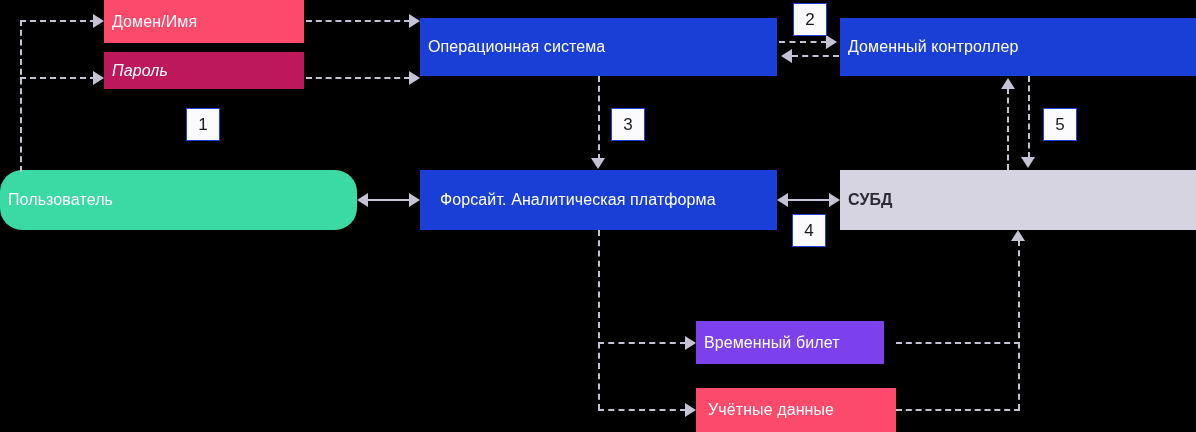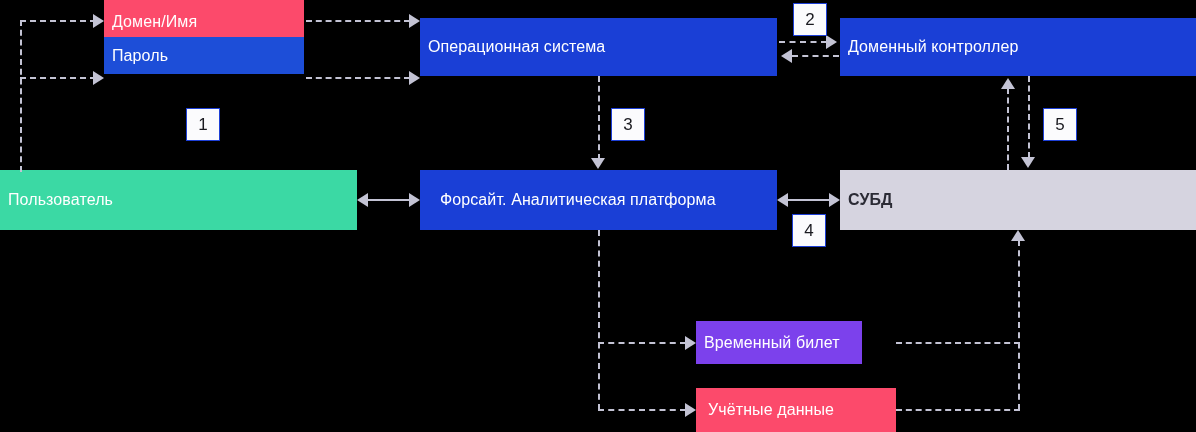--- a/index.html
+++ b/index.html
@@ -138,45 +138,45 @@
 
   <div class="edge h-dash" style="left:896px; top:342px; width:124px;"></div>
   <div class="edge h-dash" style="left:896px; top:409px; width:124px;"></div>
   <div class="edge v-dash" style="left:1018px; top:240px; height:170px;"></div>
   <div class="arrow up" style="left:1011px; top:230px;"></div>
 
   <div class="node" style="left:104px; top:0px; width:200px; height:43px; background:#fc4a6b;">
     <span>Домен/Имя</span>
   </div>
 
-  <div class="node" style="left:104px; top:37px; width:200px; height:37px; background:#1d4ed8;">
+  <div class="node" style="left:104px; top:52px; width:200px; height:37px; background:#be185d;font-style:italic;">
     <span>Пароль</span>
   </div>
 
   <div class="node" style="left:420px; top:18px; width:357px; height:58px; background:#1a3fd6;">
     <span>Операционная система</span>
   </div>
 
   <div class="node" style="left:840px; top:18px; width:356px; height:58px; background:#1a3fd6;">
     <span>Доменный контроллер</span>
   </div>
 
-  <div class="node" style="left:0px; top:170px; width:357px; height:60px; background:#3bd9a4;">
+  <div class="node" style="left:0px; top:170px; width:357px; height:60px; background:#3bd9a4;border-radius:22px;">
     <span>Пользователь</span>
   </div>
 
   <div class="node" style="left:420px; top:170px; width:357px; height:60px; background:#1a3fd6;padding-left:20px;">
     <span>Форсайт. Аналитическая платформа</span>
   </div>
 
   <div class="node dark-text" style="left:840px; top:170px; width:356px; height:60px; background:#d6d4e0;">
     <span>СУБД</span>
   </div>
 
-  <div class="node" style="left:696px; top:321px; width:166px; height:43px; background:#7c41ec;">
+  <div class="node" style="left:696px; top:321px; width:188px; height:43px; background:#7c41ec;">
     <span>Временный билет</span>
   </div>
 
   <div class="node" style="left:696px; top:388px; width:200px; height:44px; background:#fc4a6b;padding-left:12px;">
     <span>Учётные данные</span>
   </div>
 
   <div class="badge" style="left:186px; top:108px;">
     <span>1</span>
   </div>

